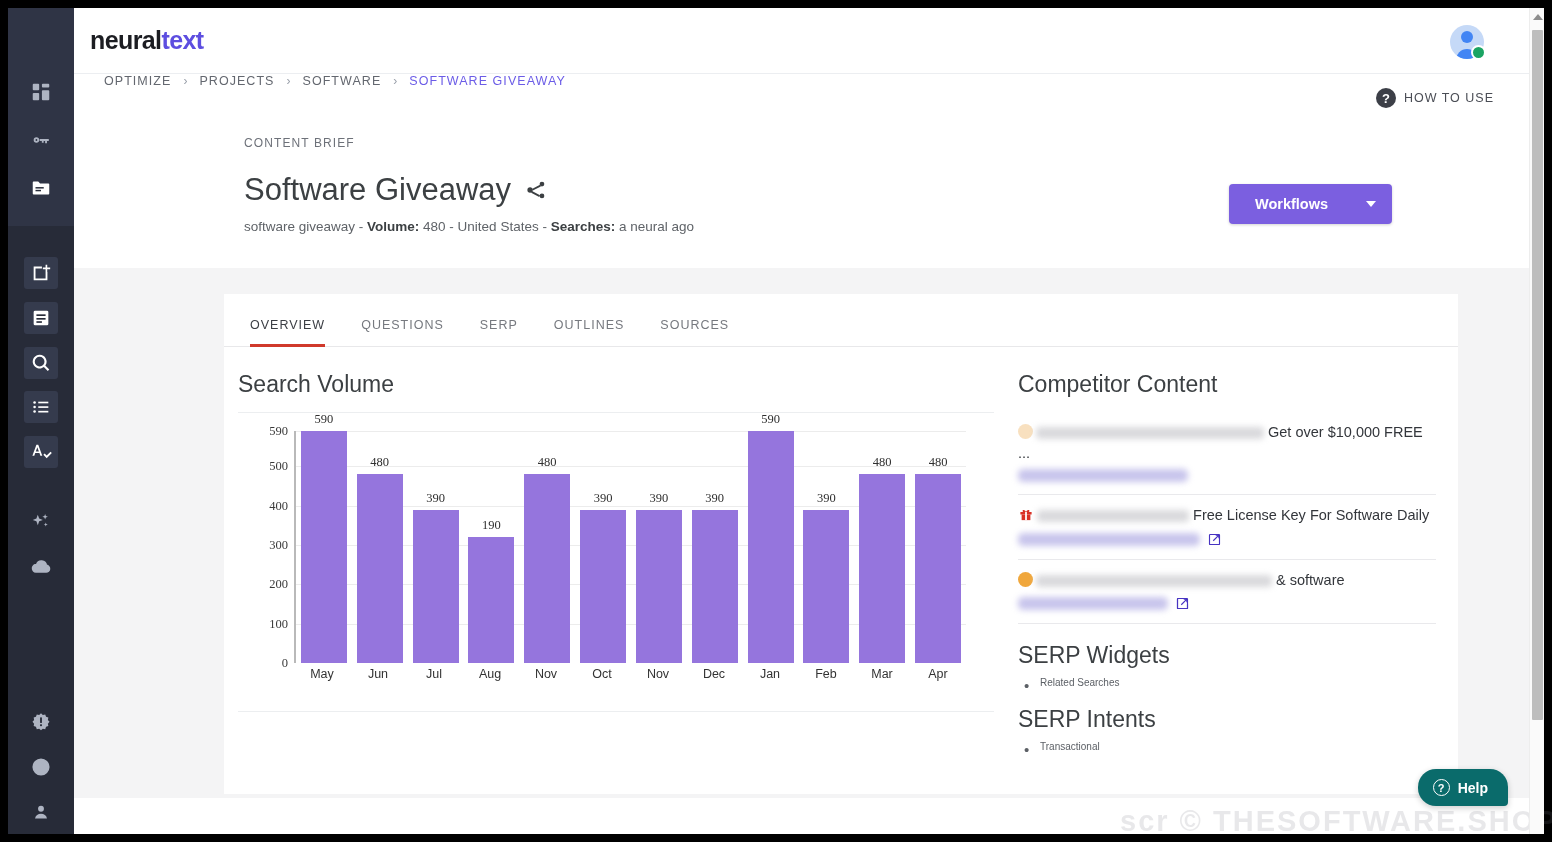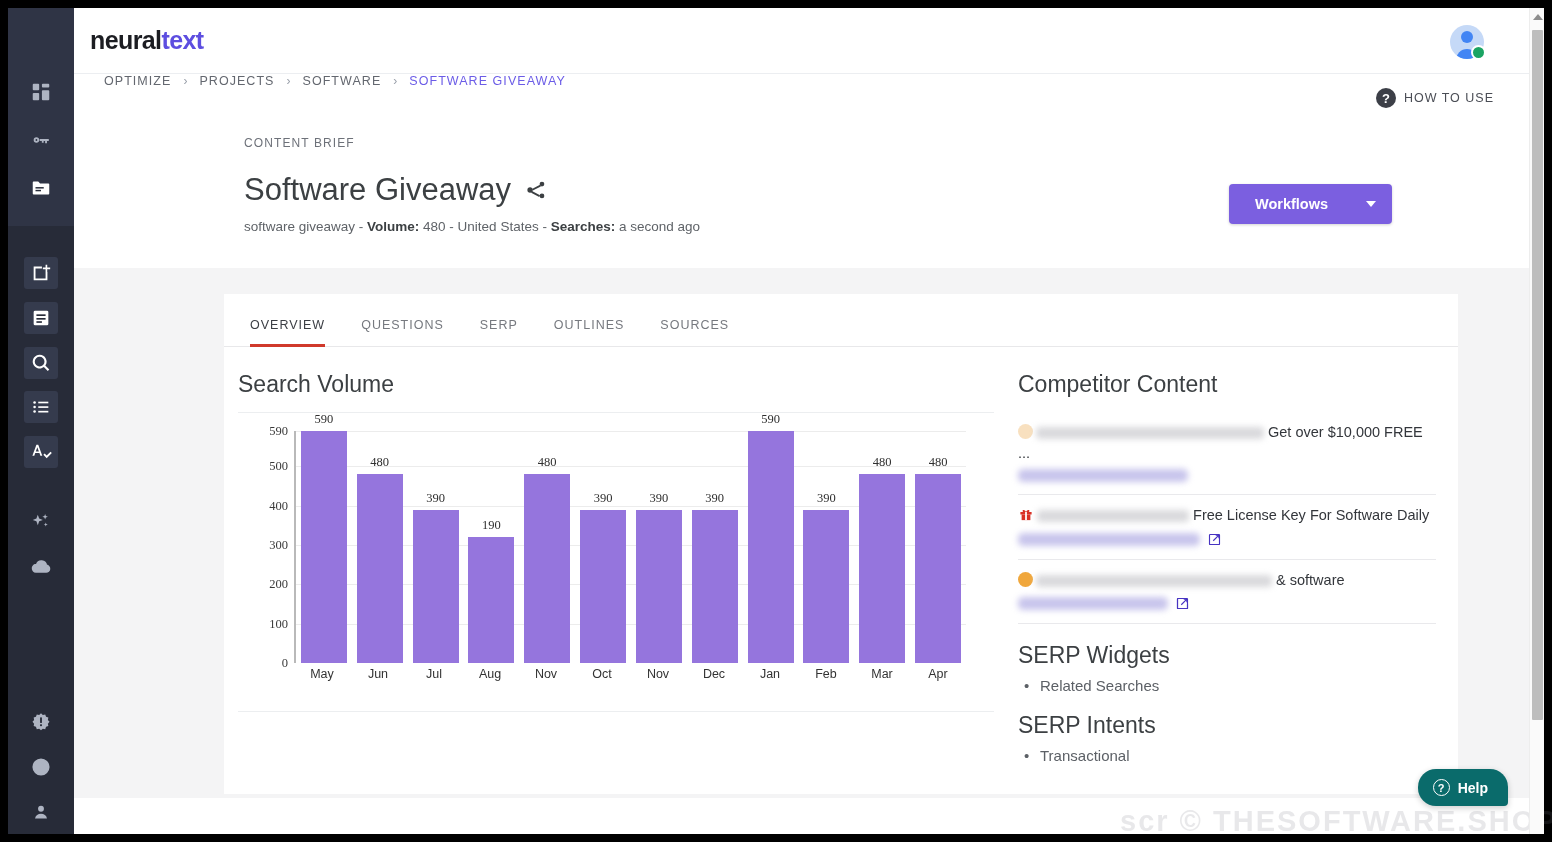--- a/index.html
+++ b/index.html
@@ -242,21 +242,21 @@
   .comp-url-row { display: flex; align-items: center; gap: 7px; margin-top: 6px; }
   .blur-url {
     display: inline-block; height: 13px; border-radius: 5px;
     background: #c8c5ec; filter: blur(3.2px);
   }
   .ext-ico { width: 15px; height: 15px; stroke: #4733c2; fill: none; stroke-width: 1.8; }
 
   .side-h { font-size: 23px; color: #3c4043; font-weight: normal; margin: 18px 0 8px 0; }
   .side-ul { list-style: none; padding-left: 22px; }
   .side-ul li {
-    font-size: 15px; color: #5c6066; margin: 8px 0; position: relative;
+    font-size: 10px; color: #5c6066; margin: 8px 0; position: relative;
   }
   .side-ul li::before {
     content: "•"; position: absolute; left: -16px; color: #5c6066; font-size: 15px;
   }
 
   
   .help-pill {
     position: absolute; right: 22px; bottom: 28px;
     background: #0a6b6b; color: #fff;
     border-radius: 18px 18px 4px 18px;
@@ -449,21 +449,21 @@
       <div class="title-line">
         <h1 class="page-title">Software Giveaway</h1>
         <svg class="share-icon" viewBox="0 0 24 24">
           <circle cx="18.5" cy="5.5" r="2.6"></circle>
             <circle cx="18.5" cy="18.5" r="2.6"></circle>
             <circle cx="5.5" cy="12" r="2.9"></circle>
           <path d="M7.6 10.8 16.4 6.3l.9 1.8-8.8 4.5zM7.6 13.2l8.8 4.5-.9 1.8-8.8-4.5z"></path>
         </svg>
       </div>
       <div class="subline">
-        <span>software giveaway</span><span> - </span><b>Volume:</b><span> 480</span><span> - </span><span>United States</span><span> - </span><b>Searches:</b><span> a second ago</span>
+        <span>software giveaway</span><span> - </span><b>Volume:</b><span> 480</span><span> - </span><span>United States</span><span> - </span><b>Searches:</b><span> a neural ago</span>
       </div>
       <div class="workflows-wrap">
         <div class="wf-main">Workflows</div>
         <div class="wf-caret">
           <span class="caret"></span>
         </div>
       </div>
     </div>
 
     <div class="content">

